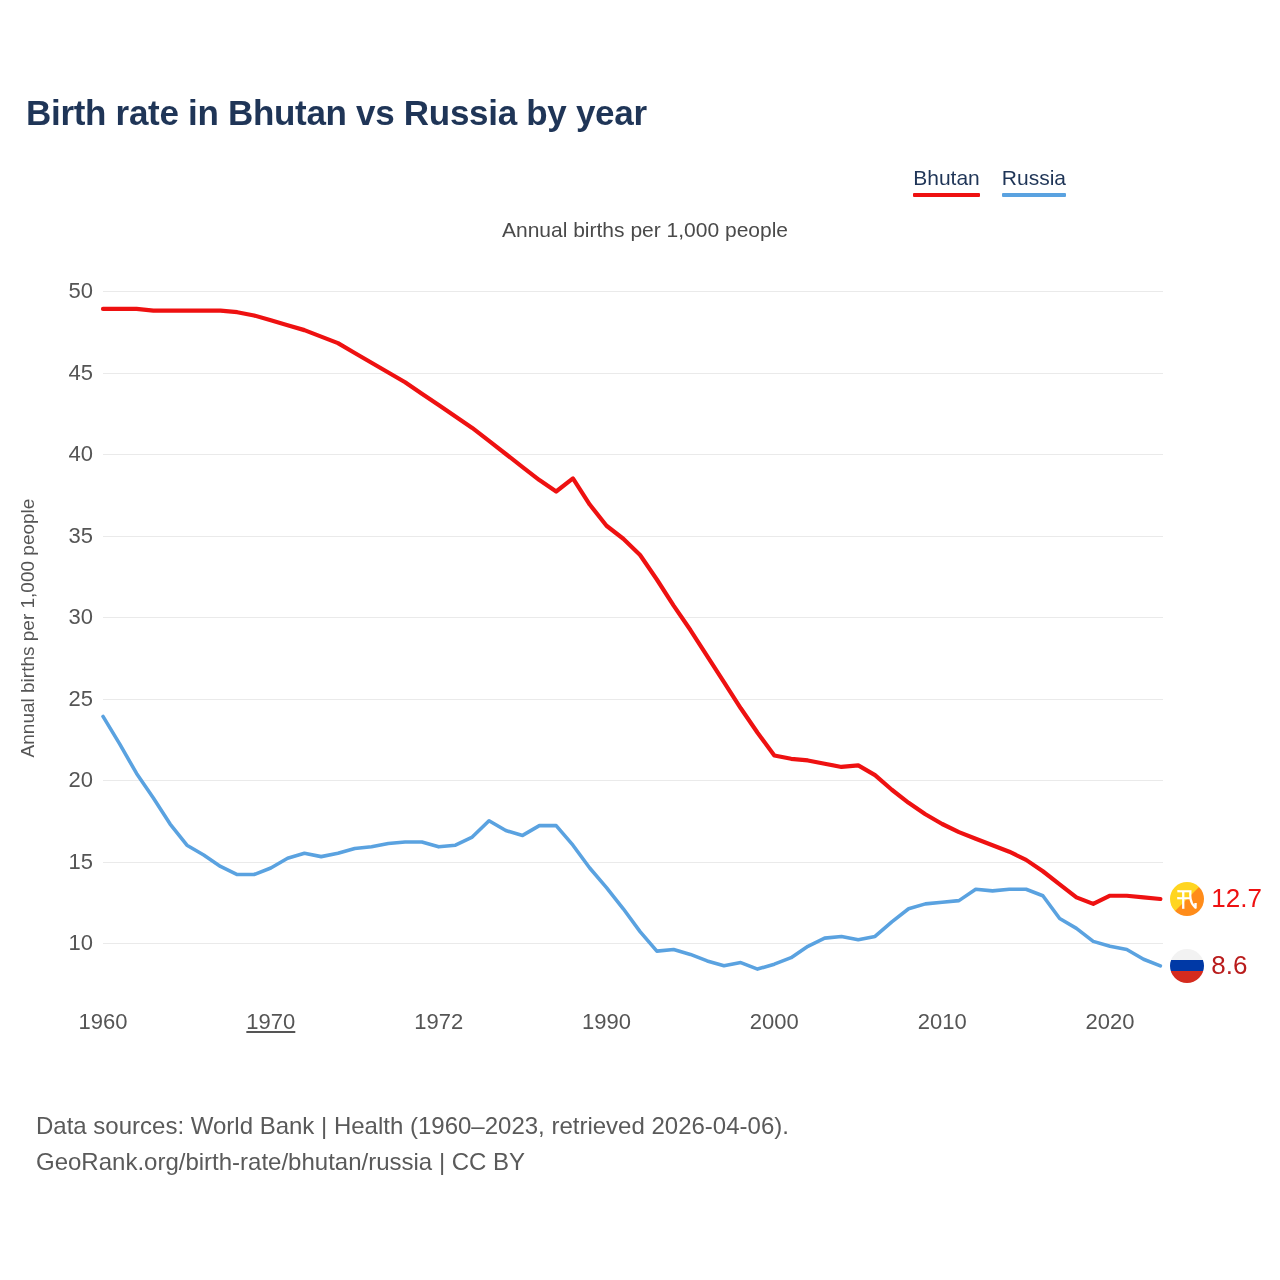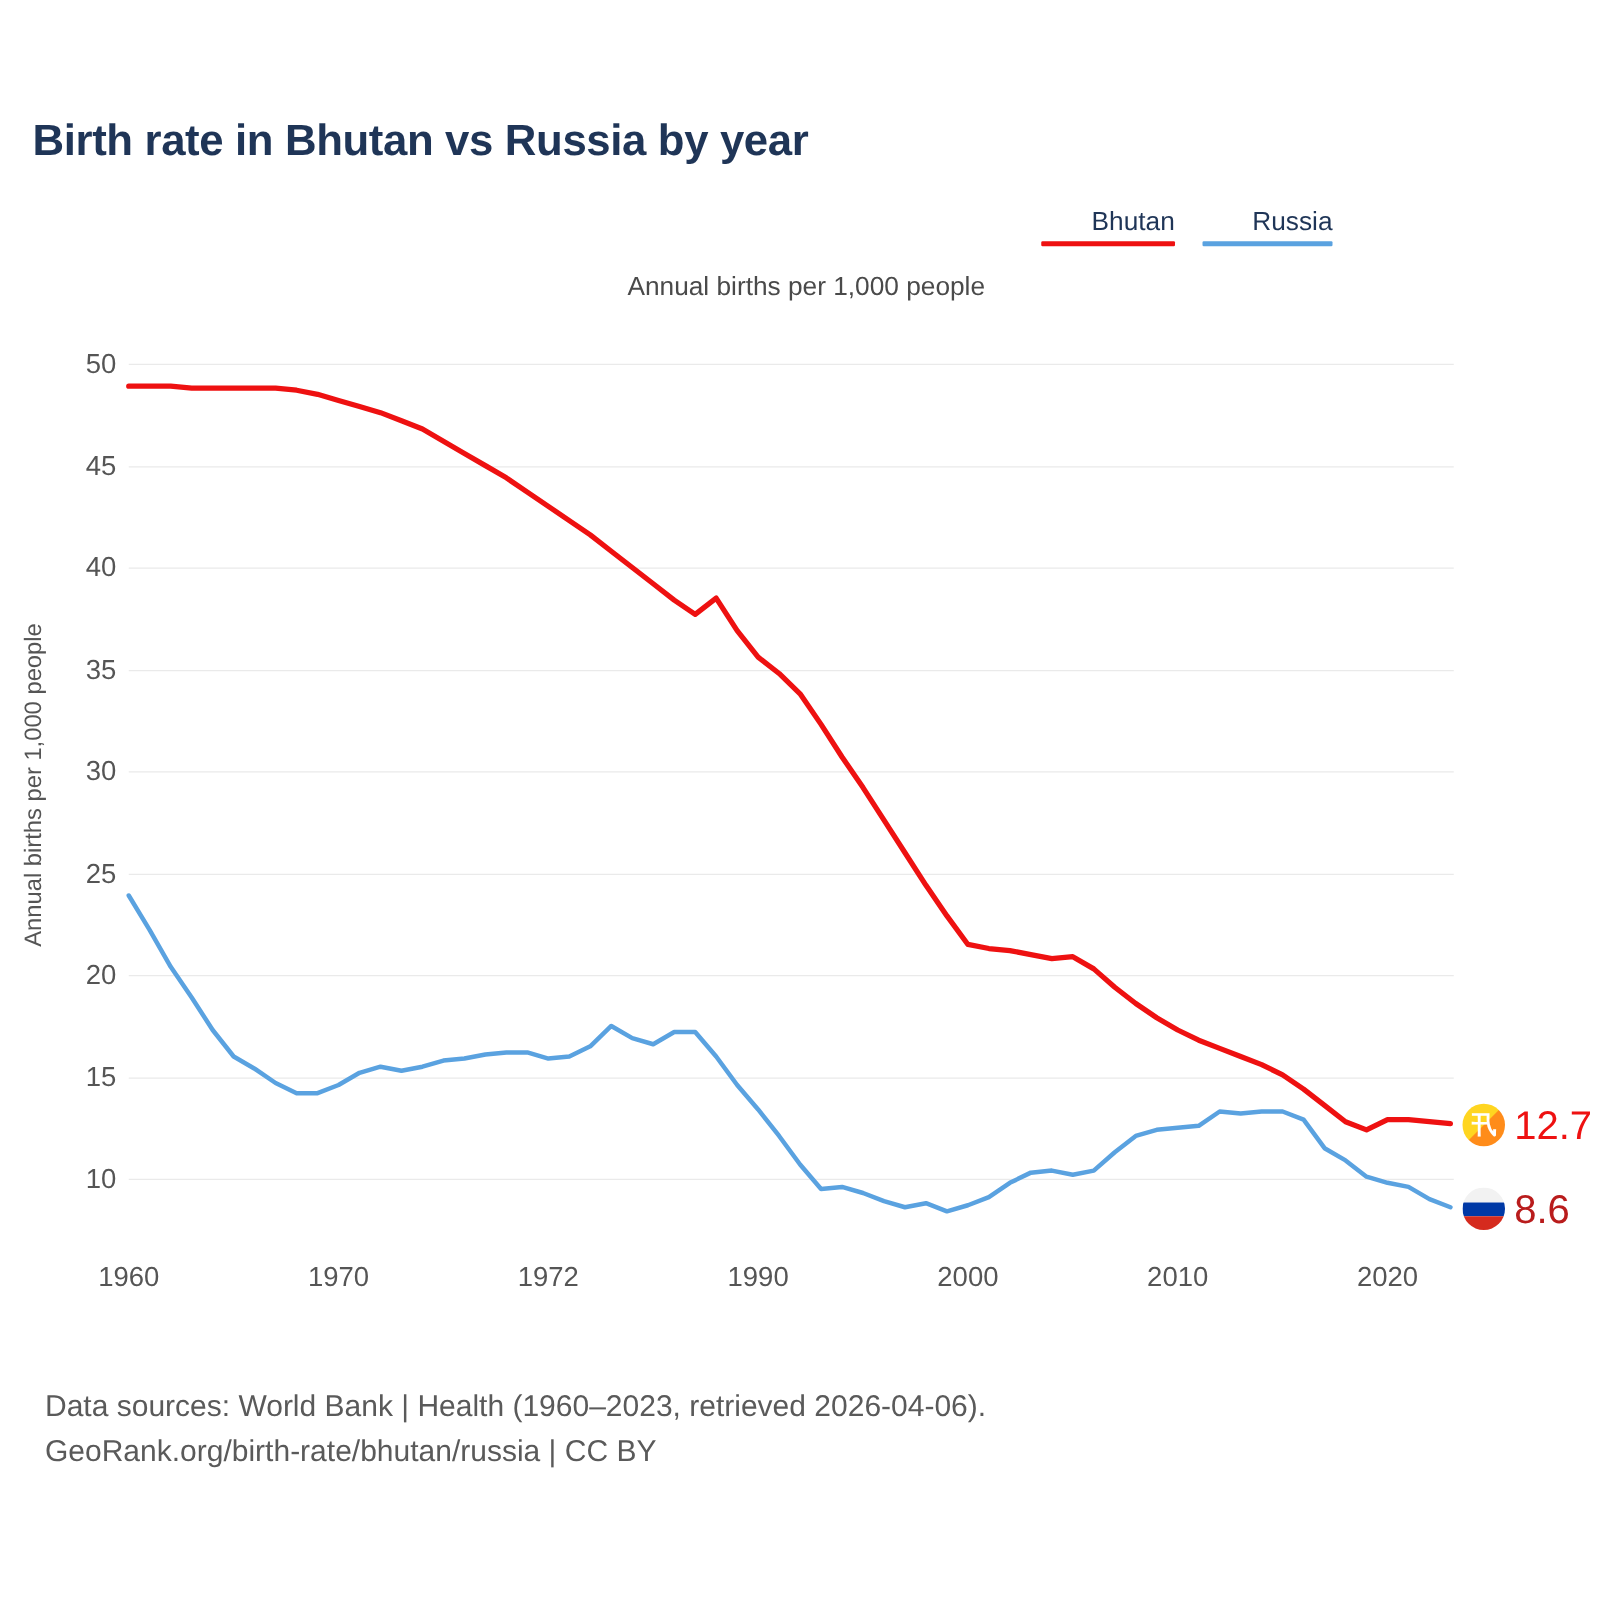--- a/index.html
+++ b/index.html
@@ -42,21 +42,20 @@
   .legend-item {
     display: flex;
     flex-direction: column;
     align-items: center;
   }
   .legend-label {
     font-size: 21px;
     color: #1f3557;
     line-height: 24px;
     white-space: nowrap;
-    margin-left: 40px;
   }
   .legend-bar {
     height: 4px;
     width: 100%;
     margin-top: 3px;
     border-radius: 1px;
   }
   .subtitle {
     position: absolute;
     left: 0;
@@ -153,21 +152,21 @@
     transform: translate(-50%,-50%);
     font-size: 20px;
     color: #ffffff;
     line-height: 20px;
     font-weight: bold;
   }
   .flag-ru .s1 { position:absolute; left:0; top:0; width:100%; height:33.34%; background:#f2f2f2; }
   .flag-ru .s2 { position:absolute; left:0; top:33.34%; width:100%; height:33.33%; background:#0039a6; }
   .flag-ru .s3 { position:absolute; left:0; top:66.67%; width:100%; height:33.33%; background:#d52b1e; }
   .endval {
-    font-size: 32px;
+    font-size: 26px;
     white-space: nowrap;
   }
   .footer {
     position: absolute;
     left: 36px;
     top: 1108px;
     font-size: 24px;
     color: #5a5a5a;
     line-height: 36px;
   }
@@ -212,21 +211,21 @@
         <div class="ytick" style="top: 489px;">20</div>
         <div class="ytick" style="top: 407.5px;">25</div>
         <div class="ytick" style="top: 326px;">30</div>
         <div class="ytick" style="top: 244.5px;">35</div>
         <div class="ytick" style="top: 163px;">40</div>
         <div class="ytick" style="top: 81.5px;">45</div>
         <div class="ytick" style="top: 0px;">50</div>
       </div>
     <div id="xticks">
         <div class="xtick" style="left: 0px;">1960</div>
-        <div class="xtick" style="left: 167.833px;">1970</div>
+        <div class="xtick" style="left: 167.833px; text-decoration: underline;">1970</div>
         <div class="xtick" style="left: 335.667px;">1972</div>
         <div class="xtick" style="left: 503.5px;">1990</div>
         <div class="xtick" style="left: 671.333px;">2000</div>
         <div class="xtick" style="left: 839.167px;">2010</div>
         <div class="xtick" style="left: 1007px;">2020</div>
       </div>
     <svg class="series-svg" id="series-svg" viewBox="0 0 1060 652" preserveAspectRatio="none">
         <path d="M0.00,17.93 L16.78,17.93 L33.57,17.93 L50.35,19.56 L67.13,19.56 L83.92,19.56 L100.70,19.56 L117.48,19.56 L134.27,21.19 L151.05,24.45 L167.83,29.34 L184.62,34.23 L201.40,39.12 L218.18,45.64 L234.97,52.16 L251.75,61.94 L268.53,71.72 L285.32,81.50 L302.10,91.28 L318.88,102.69 L335.67,114.10 L352.45,125.51 L369.23,136.92 L386.02,149.96 L402.80,163.00 L419.58,176.04 L436.37,189.08 L453.15,200.49 L469.93,187.45 L486.72,213.53 L503.50,234.72 L520.28,247.76 L537.07,264.06 L553.85,288.51 L570.63,314.59 L587.42,339.04 L604.20,365.12 L620.98,391.20 L637.77,417.28 L654.55,441.73 L671.33,464.55 L688.12,467.81 L704.90,469.44 L721.68,472.70 L738.47,475.96 L755.25,474.33 L772.03,484.11 L788.82,498.78 L805.60,511.82 L822.38,523.23 L839.17,533.01 L855.95,541.16 L872.73,547.68 L889.52,554.20 L906.30,560.72 L923.08,568.87 L939.87,580.28 L956.65,593.32 L973.43,606.36 L990.22,612.88 L1007.00,604.73 L1023.78,604.73 L1040.57,606.36 L1057.35,607.99" fill="none" stroke="#ee1111" stroke-width="4.2" stroke-linejoin="round" stroke-linecap="round"></path>
         <path d="M0.00,425.43 L16.78,453.14 L33.57,482.48 L50.35,506.93 L67.13,533.01 L83.92,554.20 L100.70,563.98 L117.48,575.39 L134.27,583.54 L151.05,583.54 L167.83,577.02 L184.62,567.24 L201.40,562.35 L218.18,565.61 L234.97,562.35 L251.75,557.46 L268.53,555.83 L285.32,552.57 L302.10,550.94 L318.88,550.94 L335.67,555.83 L352.45,554.20 L369.23,546.05 L386.02,529.75 L402.80,539.53 L419.58,544.42 L436.37,534.64 L453.15,534.64 L469.93,554.20 L486.72,577.02 L503.50,596.58 L520.28,617.77 L537.07,640.59 L553.85,660.15 L570.63,658.52 L587.42,663.41 L604.20,669.93 L620.98,674.82 L637.77,671.56 L654.55,678.08 L671.33,673.19 L688.12,666.67 L704.90,655.26 L721.68,647.11 L738.47,645.48 L755.25,648.74 L772.03,645.48 L788.82,630.81 L805.60,617.77 L822.38,612.88 L839.17,611.25 L855.95,609.62 L872.73,598.21 L889.52,599.84 L906.30,598.21 L923.08,598.21 L939.87,604.73 L956.65,627.55 L973.43,637.33 L990.22,650.37 L1007.00,655.26 L1023.78,658.52 L1040.57,668.30 L1057.35,674.82" fill="none" stroke="#5aa2e0" stroke-width="3.6" stroke-linejoin="round" stroke-linecap="round"></path>
       </svg>

